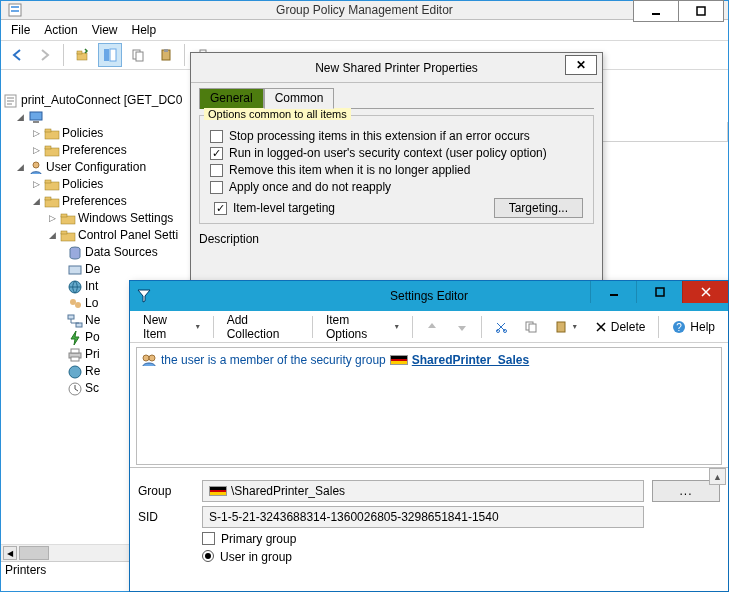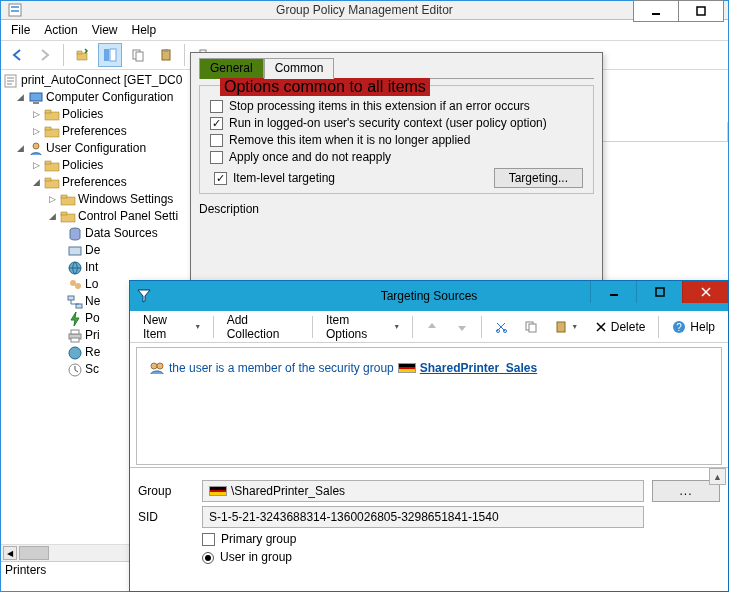--- a/index.html
+++ b/index.html
@@ -85,20 +85,21 @@
   .gpme-body {
     display:flex;
     height: calc(100% - 31px - 20px - 30px - 18px);
   }
   .treepane {
     width: 192px;
     border-right:3px solid #84cc16;
     background:#fff;
     overflow:hidden;
     position:relative;
+    margin-top:20px;
   }
   .tree {
     padding: 2px;
     font-size:12px;
     line-height: 17px;
   }
   .tree-item { white-space:nowrap; display:flex; align-items:center; gap:2px; }
   .tree-twisty {
     width:11px; height:11px;
     display:inline-flex; align-items:center; justify-content:center;
@@ -188,22 +189,22 @@
   }
   .tab.active { background:#f0f0f0; border-bottom:1px solid #f0f0f0; z-index:2;}
   .tab.inactive { background:#4d7c0f; }
   .groupbox {
     border:1px solid #c0c0c0;
     padding:10px 10px 4px 10px;
     position:relative;
     margin-top:4px;
   }
   .groupbox > .legend {
-    position:absolute; top:-8px; left:20px; background:#b91c1c; padding:0 4px;
-    font-size:16px;
+    position:absolute; top:-8px; left:4px; background:#fef9c3; padding:0 4px;
+    font-size:11px;
   }
   .chk-row { display:flex; align-items:center; gap:6px; margin:3px 0; font-size:12px;}
   .chkbox { width:13px;height:13px;border:1px solid #707070;background:#fff;display:flex;align-items:center;justify-content:center;font-size:10px;}
   .chkbox.checked::after{content:"✓";color:#000;font-size:11px;line-height:11px;}
   .targeting-row { display:flex; align-items:center; justify-content:space-between; margin-top:3px;}
   .btn {
     border:1px solid #9a9a9a;
     background:#e6e6e6;
     padding:2px 14px;
     font-size:12px;
@@ -248,21 +249,21 @@
     border:1px solid transparent;
     font-size:12px;
   }
   .te-sep { width:1px;height:22px;background:#ccc;margin:0 2px;}
   .caret-down{font-size:8px;color:#555;margin-left:2px;}
 
   .te-rulepane {
     height:118px;
     border:1px solid #bcbcbc;
     margin:4px 6px 2px 6px;
-    padding:12px;
+    padding:4px;
     overflow:auto;
     background:#fff;
     position:relative;
   }
   .rule-line { display:flex; align-items:center; gap:4px; font-size:12px;}
   .rule-line .link { color:#0a52a0;}
   .sg-icon { width:16px;height:16px;}
   .flag { width:18px;height:10px;display:inline-block;background:linear-gradient(to bottom,#000 0 33%,#c00 33% 66%,#fc0 66% 100%);border:1px solid #999;}
   .bold { font-weight:600;}
 
@@ -285,21 +286,21 @@
     display:flex;align-items:center;
   }
   .browse-btn{
     width:68px;height:22px;border:1px solid #a0a0a0; background:#eaeaea;
     display:flex;align-items:center;justify-content:center;letter-spacing:1px;
   }
   .radio{
     width:12px;height:12px;border:1px solid #555;border-radius:50%;display:inline-flex;align-items:center;justify-content:center;
   }
   .radio.checked::after{content:"";width:6px;height:6px;border-radius:50%;background:#000;}
-  .indented-ctrl {margin-left:64px;display:flex;align-items:flex-end;gap:6px;margin-top:4px;}
+  .indented-ctrl {margin-left:64px;display:flex;align-items:flex-start;gap:6px;margin-top:4px;}
 
   
   .ic-folder{fill:#e9c46a;stroke:#9b7b1d;stroke-width:.5;}
   .ic-computer{fill:#6aa7e6;stroke:#2c5f9e;}
 </style>
 </head>
 <body>
 
 <div class="gpme-window">
   <div class="gpme-titlebar">
@@ -391,21 +392,20 @@
           </div>
 
         <div class="tree-item" style="padding-left:12px">
             <span class="tree-twisty">◢</span>
             <span class="tree-icon">
               <svg viewBox="0 0 16 16">
                 <rect x="2" y="3" width="12" height="8" class="ic-computer"></rect>
                 <rect x="5" y="12" width="6" height="2" fill="#888"></rect>
               </svg>
             </span>
-            <span class="tree-label">Computer Configuration</span>
           </div>
         <div class="tree-item" style="padding-left:28px">
             <span class="tree-twisty">▷</span>
             <span class="tree-icon">
               <svg viewBox="0 0 16 16">
                 <rect x="1" y="5" width="14" height="8" class="ic-folder"></rect>
                 <rect x="1" y="3" width="6" height="3" class="ic-folder"></rect>
               </svg>
             </span>
             <span class="tree-label">Policies</span>
@@ -567,20 +567,24 @@
         <div class="detail-col-path">Path</div>
       </div>
       <div class="detail-msg">show in this view.</div>
     </div>
   </div>
 
   <div class="gpme-status"><span>Printers</span></div>
 </div>
 
 <div class="dialog">
+  <div class="dlg-titlebar">
+    <span>New Shared Printer Properties</span>
+    <div class="dlg-close">✕</div>
+  </div>
   <div class="dlg-body">
     <div class="tabstrip">
       <div class="tab inactive">General</div>
       <div class="tab active">Common</div>
     </div>
     <div class="groupbox">
       <div class="legend">Options common to all items</div>
 
       <div class="chk-row">
           <span class="chkbox"></span>
@@ -608,21 +612,21 @@
     </div>
     <div style="margin-top:8px;font-size:12px">Description</div>
   </div>
 </div>
 
 <div class="targeting-editor">
   <div class="te-titlebar">
     <span class="te-title-icon"><svg viewBox="0 0 16 16">
           <path d="M2 2h12l-5 6v5l-2 1V8z" fill="#fff" stroke="#003a66"></path>
         </svg></span>
-    <span class="te-title-text">Targeting Sources</span>
+    <span class="te-title-text">Settings Editor</span>
     <div class="te-winbtns">
       <div class="wb">
           <svg width="10" height="10">
             <line x1="1" y1="8" x2="9" y2="8" stroke="#000" stroke-width="2"></line>
           </svg>
         </div>
       <div class="wb">
           <svg width="10" height="10">
             <rect x="1" y="1" width="8" height="8" fill="none" stroke="#000" stroke-width="1.5"></rect>
           </svg>

